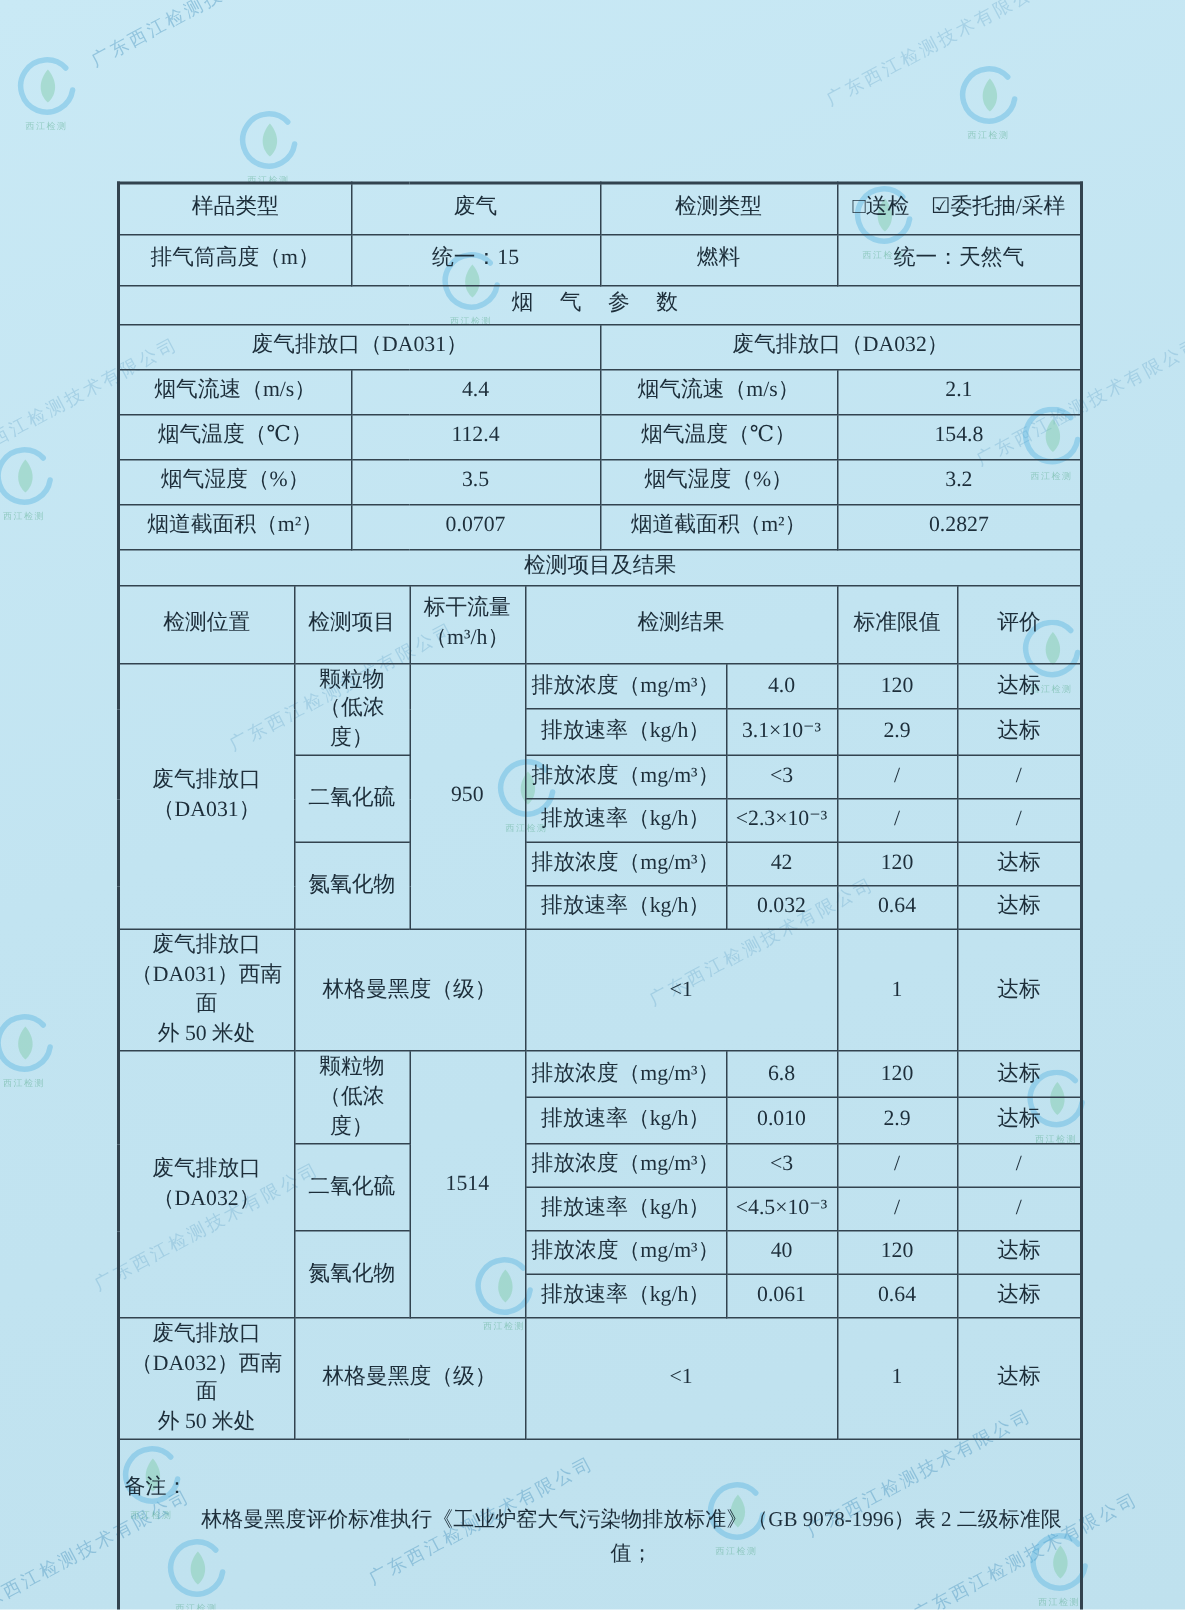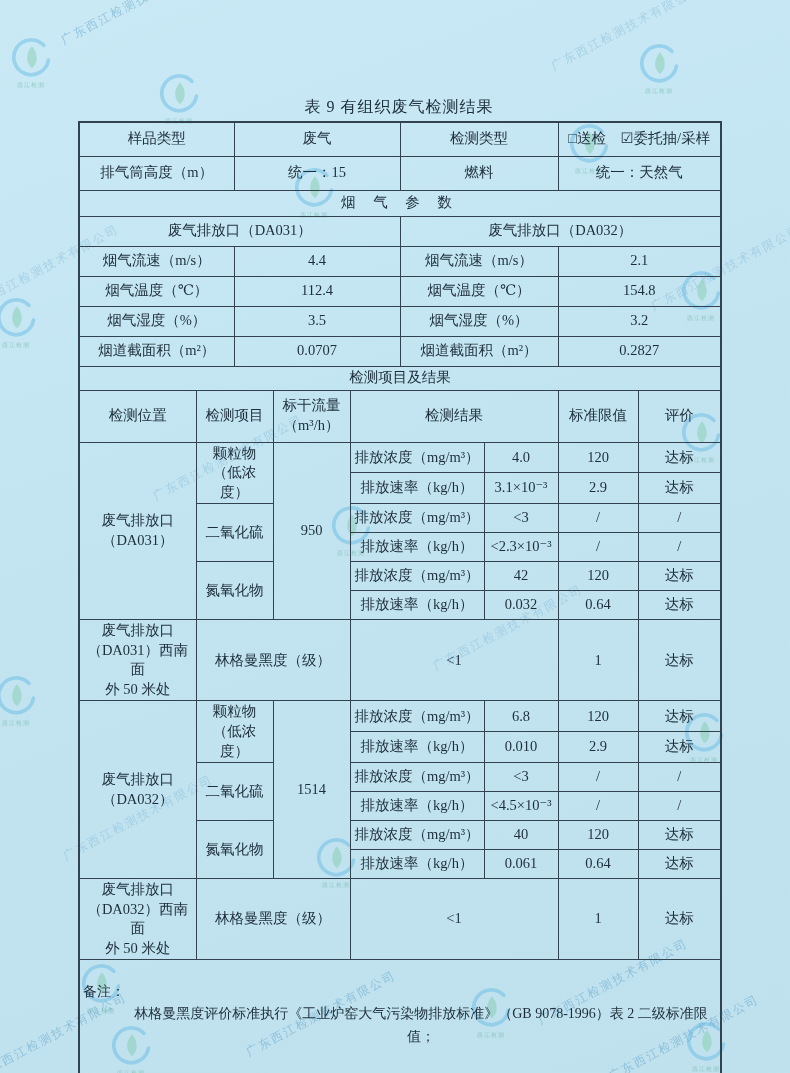--- a/index.html
+++ b/index.html
@@ -173,21 +173,20 @@
     <svg>
         <use href="#wmlogo"></use>
       </svg>
     <div class="wm-caption">西江检测</div>
   </div>
 </div>
 
 <div class="doc">
 
 
-  <div class="doc-title">表 9  有组织废气检测结果</div>
 
   <table class="main">
     <colgroup>
       <col style="width:117px">
         <col style="width:38px">
         <col style="width:39px">
       <col style="width:77px">
         <col style="width:50px">
         <col style="width:84px">
       <col style="width:74px">

